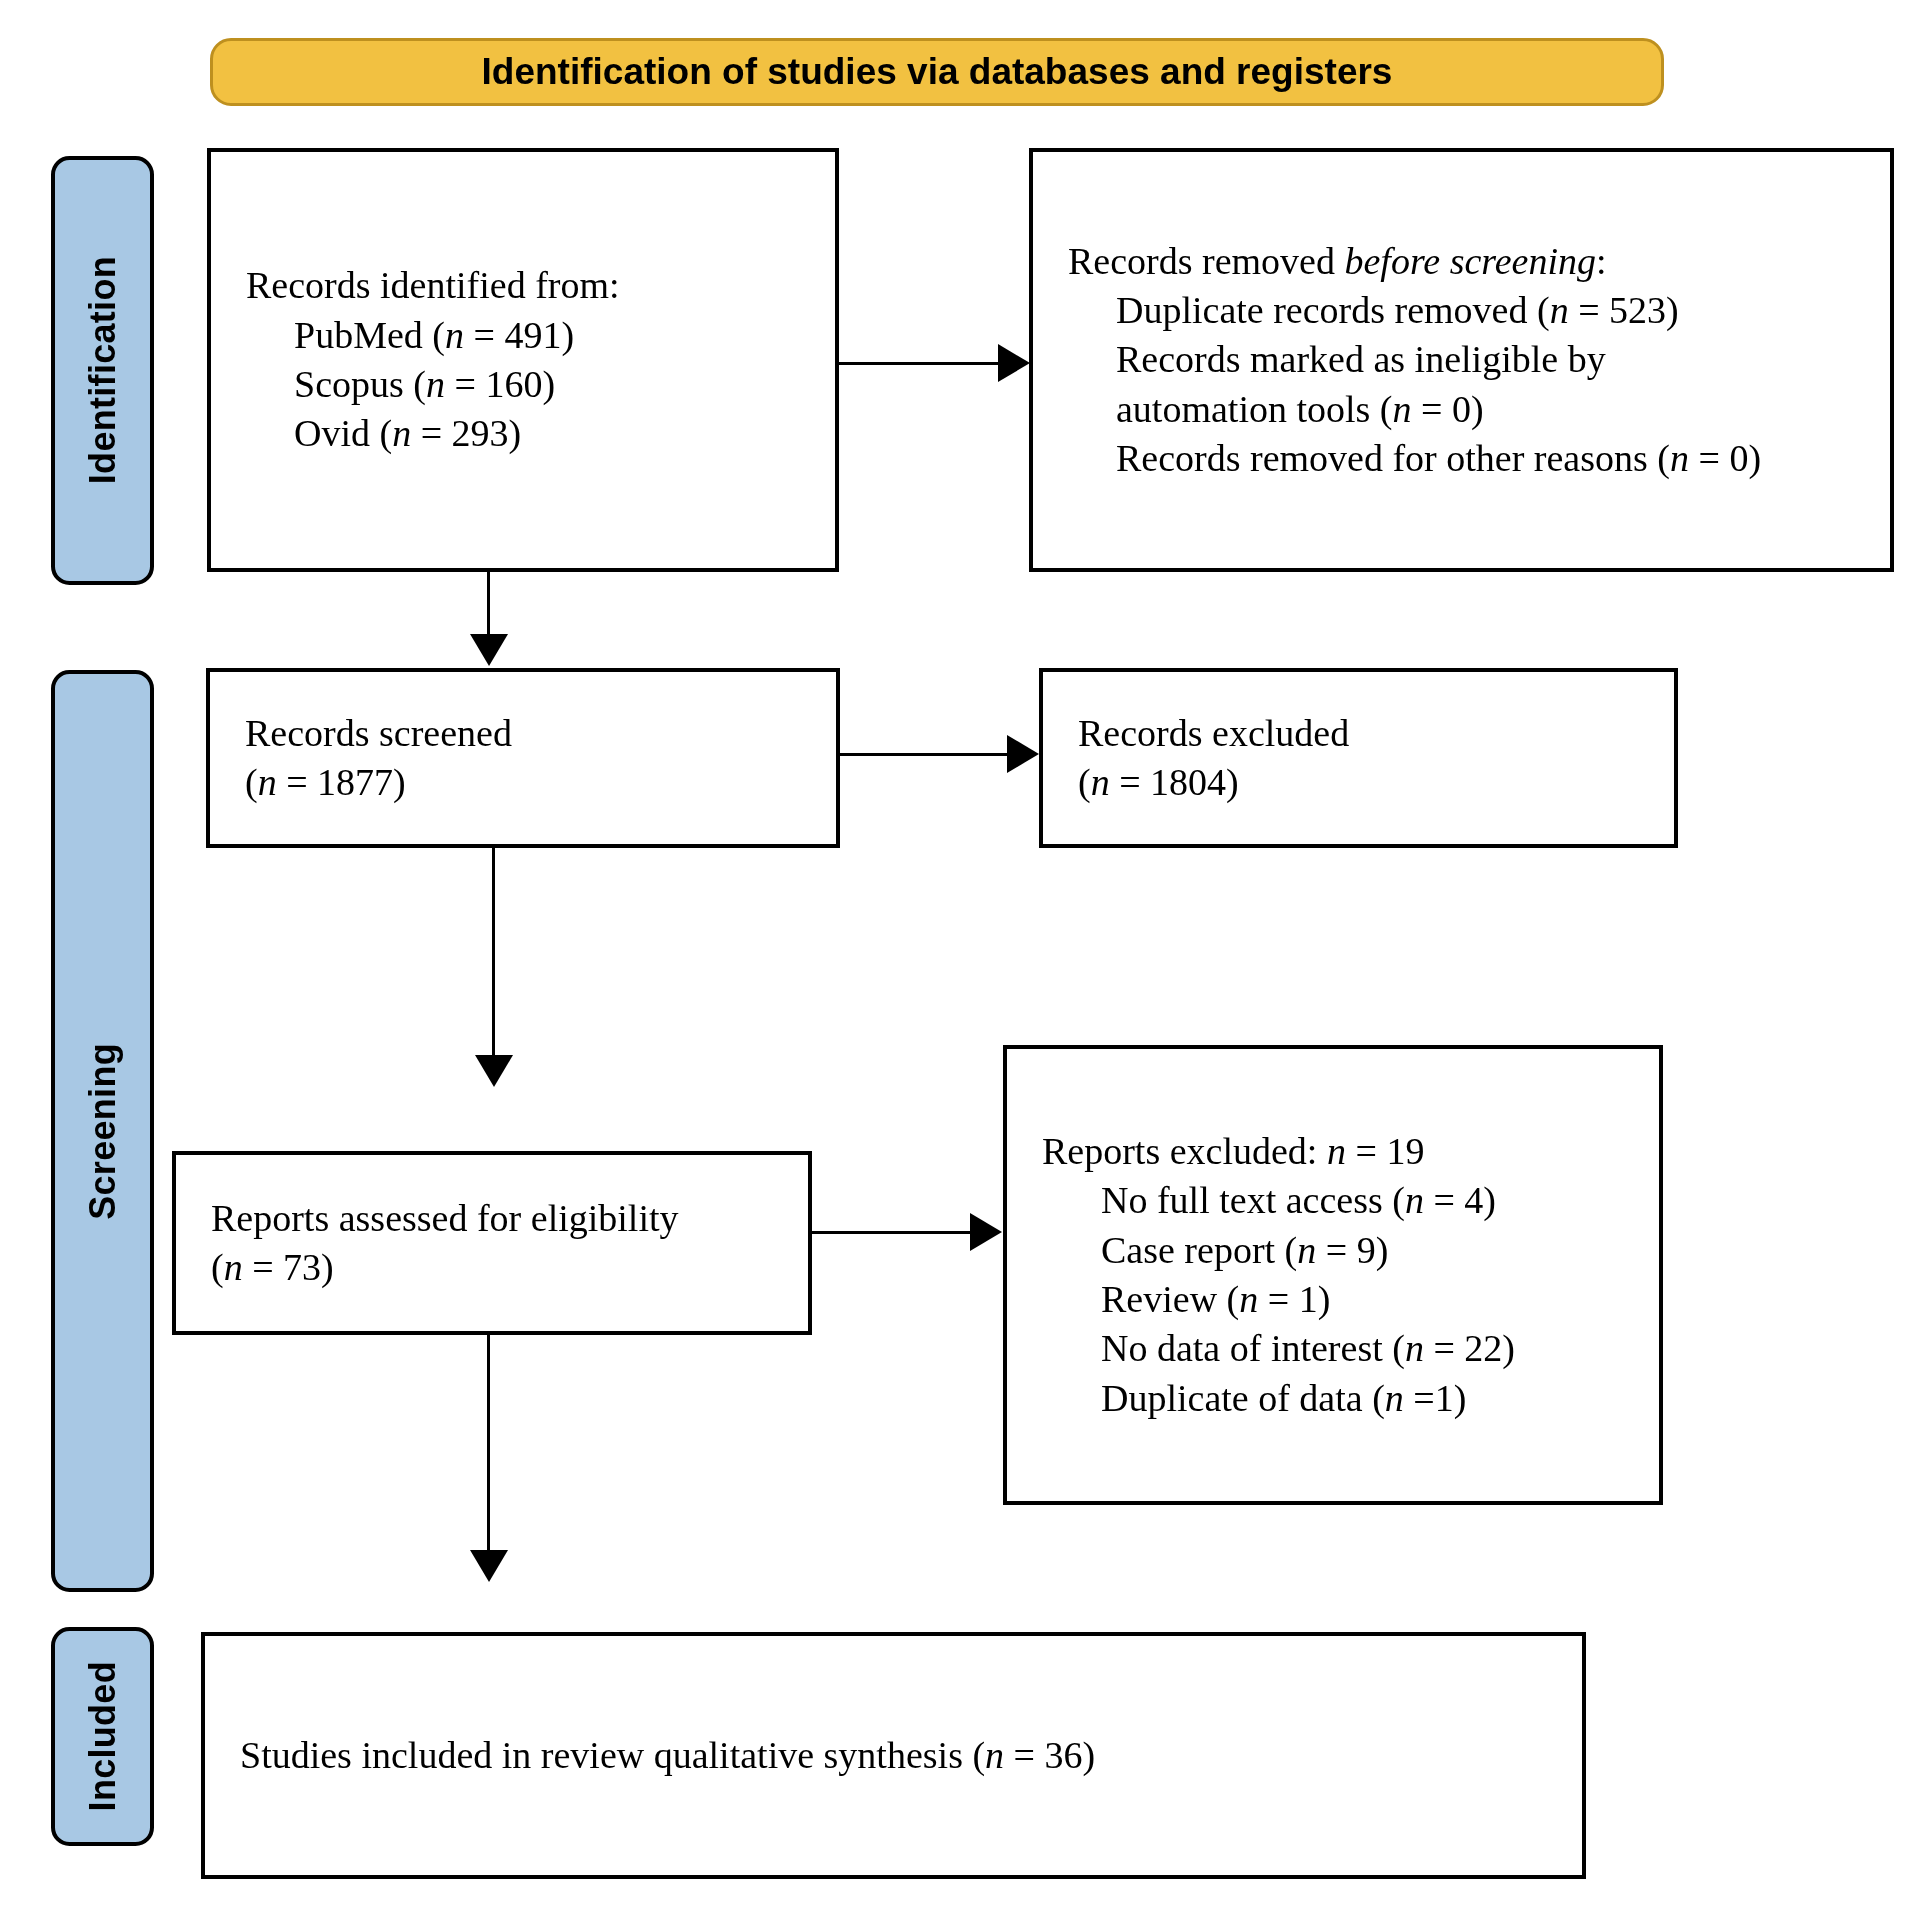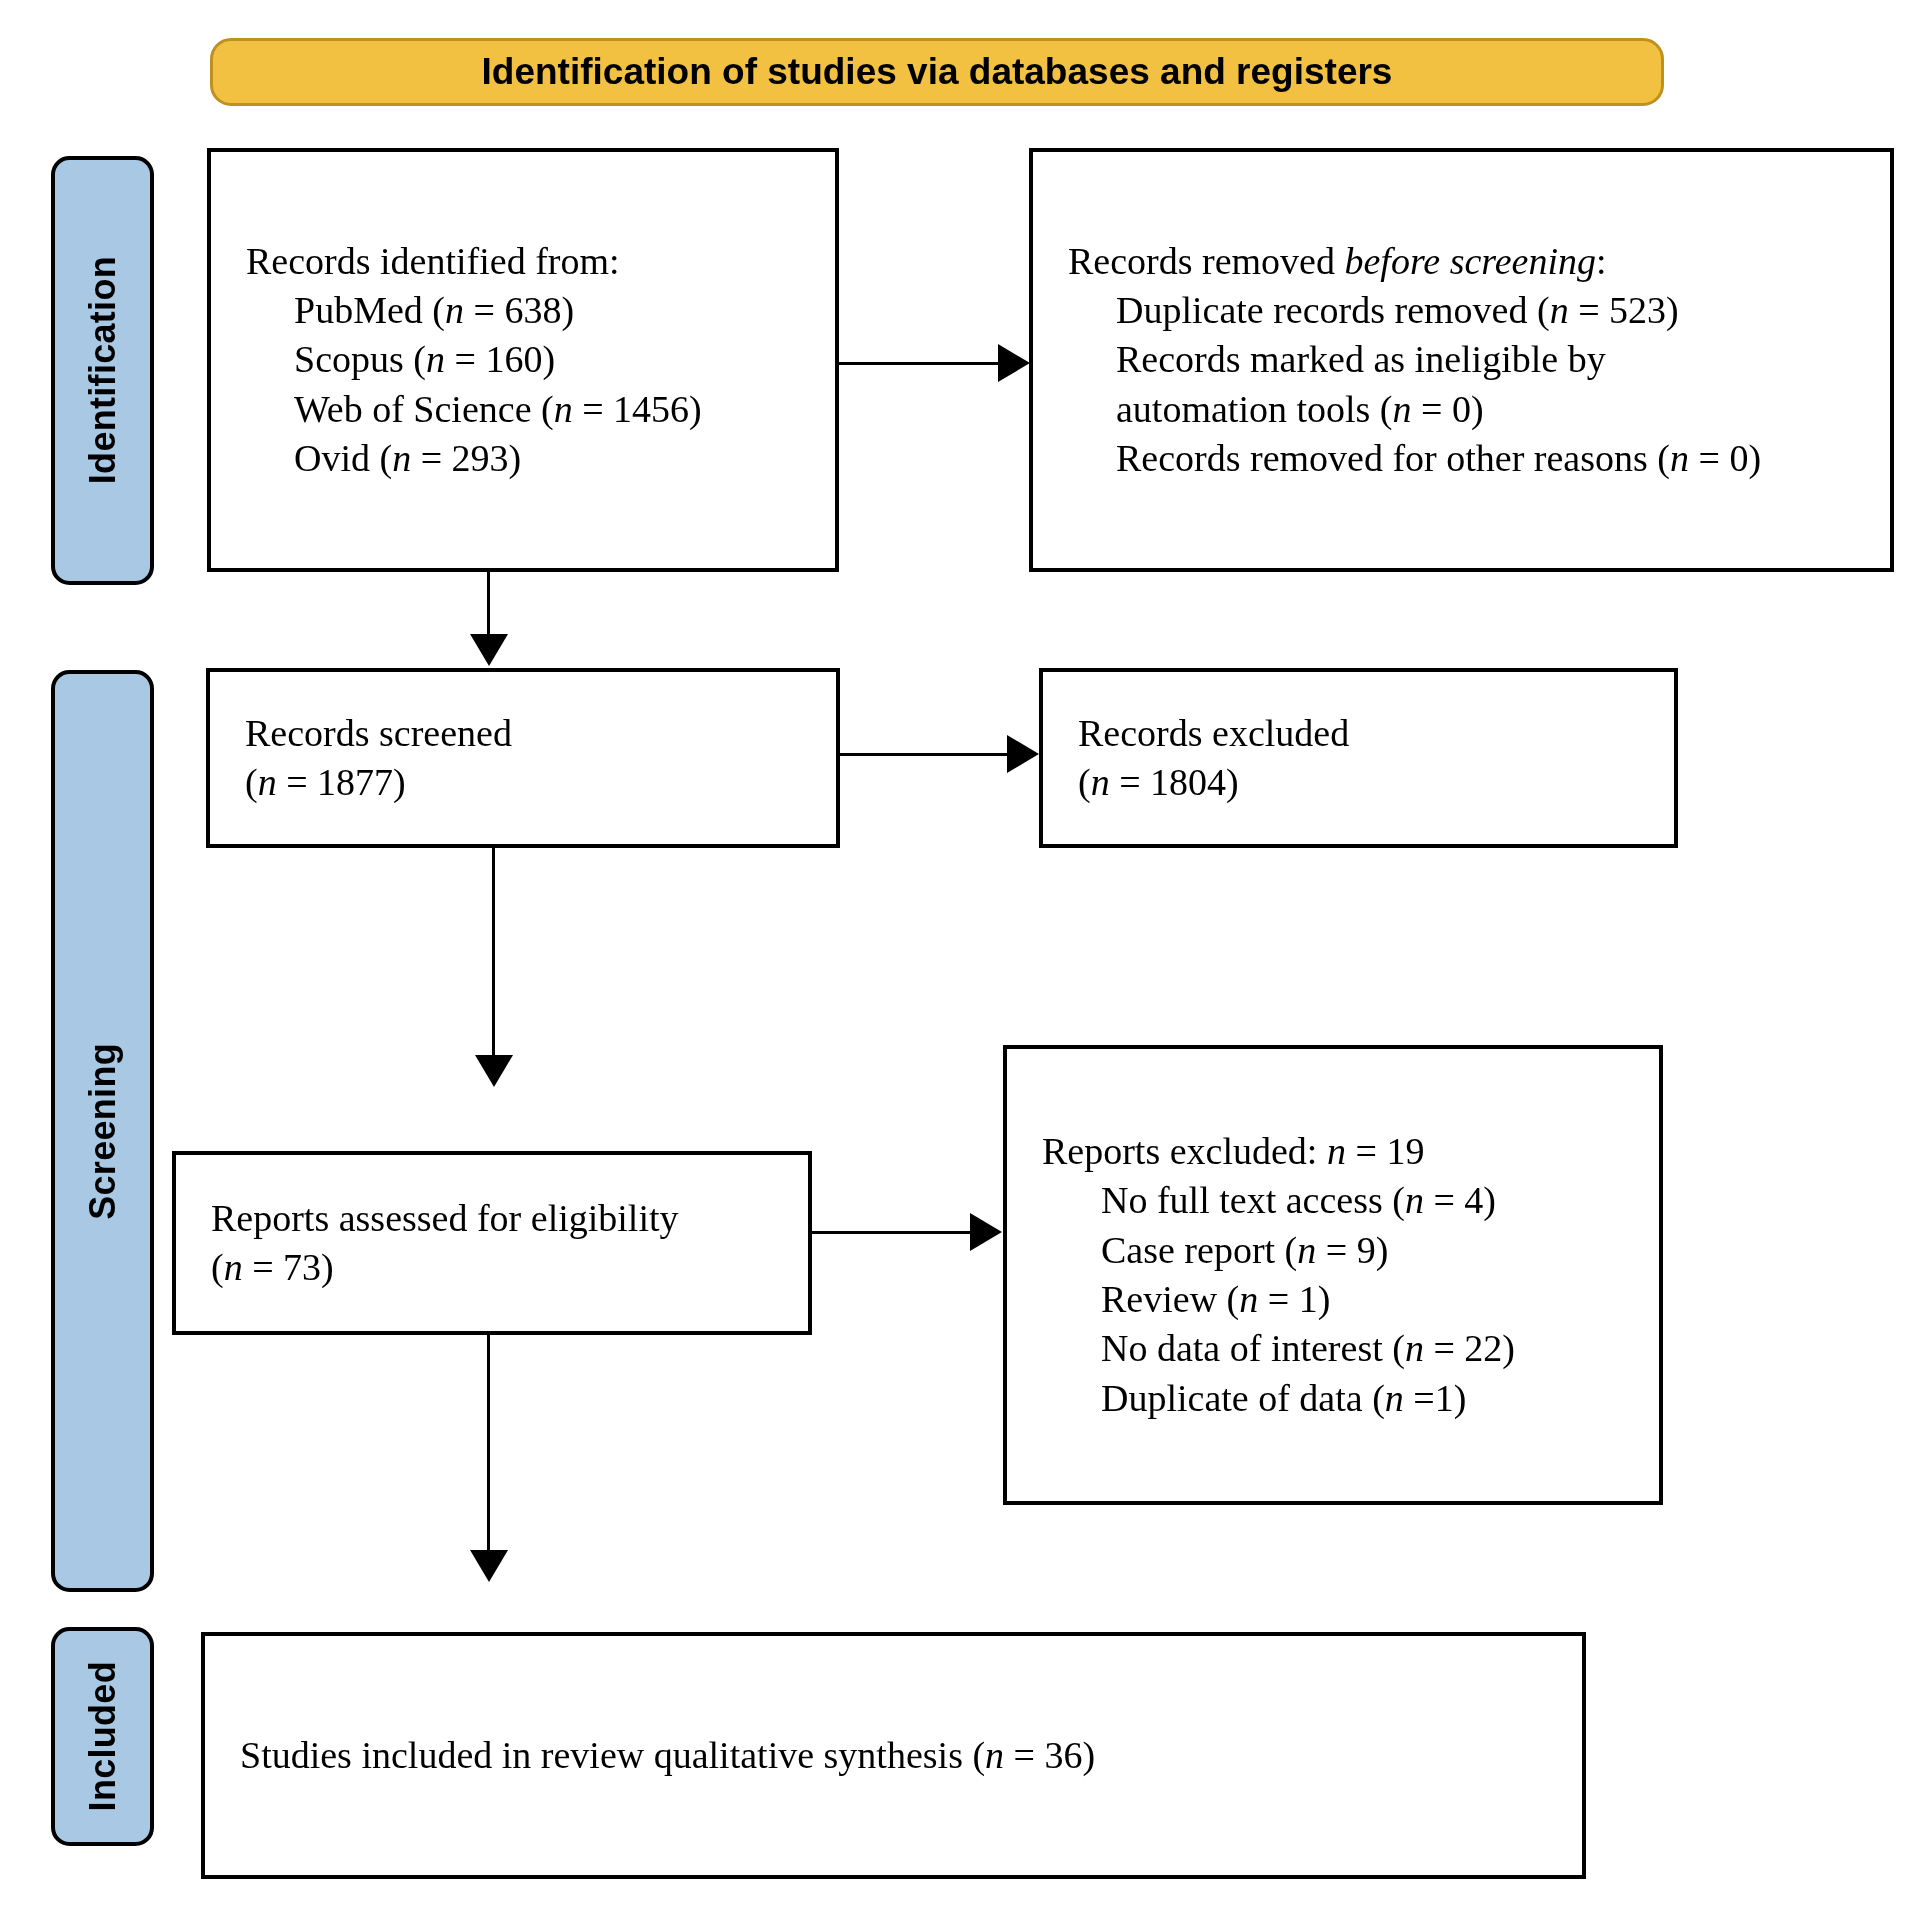--- a/index.html
+++ b/index.html
@@ -123,23 +123,22 @@
     <span class="vtext">Screening</span>
   </div>
 
   <div class="stage-label" style="left:51px; top:1627px; width:103px; height:219px;">
     <span class="vtext">Included</span>
   </div>
 
   <div class="node-box" style="left:207px; top:148px; width:632px; height:424px;">
     <div class="lines">
       <div class="node-line">Records identified from:</div>
-      <div class="node-line indent-1">PubMed (<em class="ital">n</em> = <span>638</span>)</div>
+      <div class="node-line indent-1">PubMed (<em class="ital">n</em> = <span>491</span>)</div>
       <div class="node-line indent-1">Scopus (<em class="ital">n</em> = <span>160</span>)</div>
-      <div class="node-line indent-1">Web of Science (<em class="ital">n</em> = <span>1456</span>)</div>
       <div class="node-line indent-1">Ovid (<em class="ital">n</em> = <span>293</span>)</div>
     </div>
   </div>
 
   <div class="node-box" style="left:1029px; top:148px; width:865px; height:424px;justify-content:center;">
     <div class="lines">
       <div class="node-line">
         <span>Records removed </span><em class="ital">before screening</em><span>:</span>
       </div>
       <div class="node-line indent-1">Duplicate records removed (<em class="ital">n</em> = <span>523</span>)</div>

